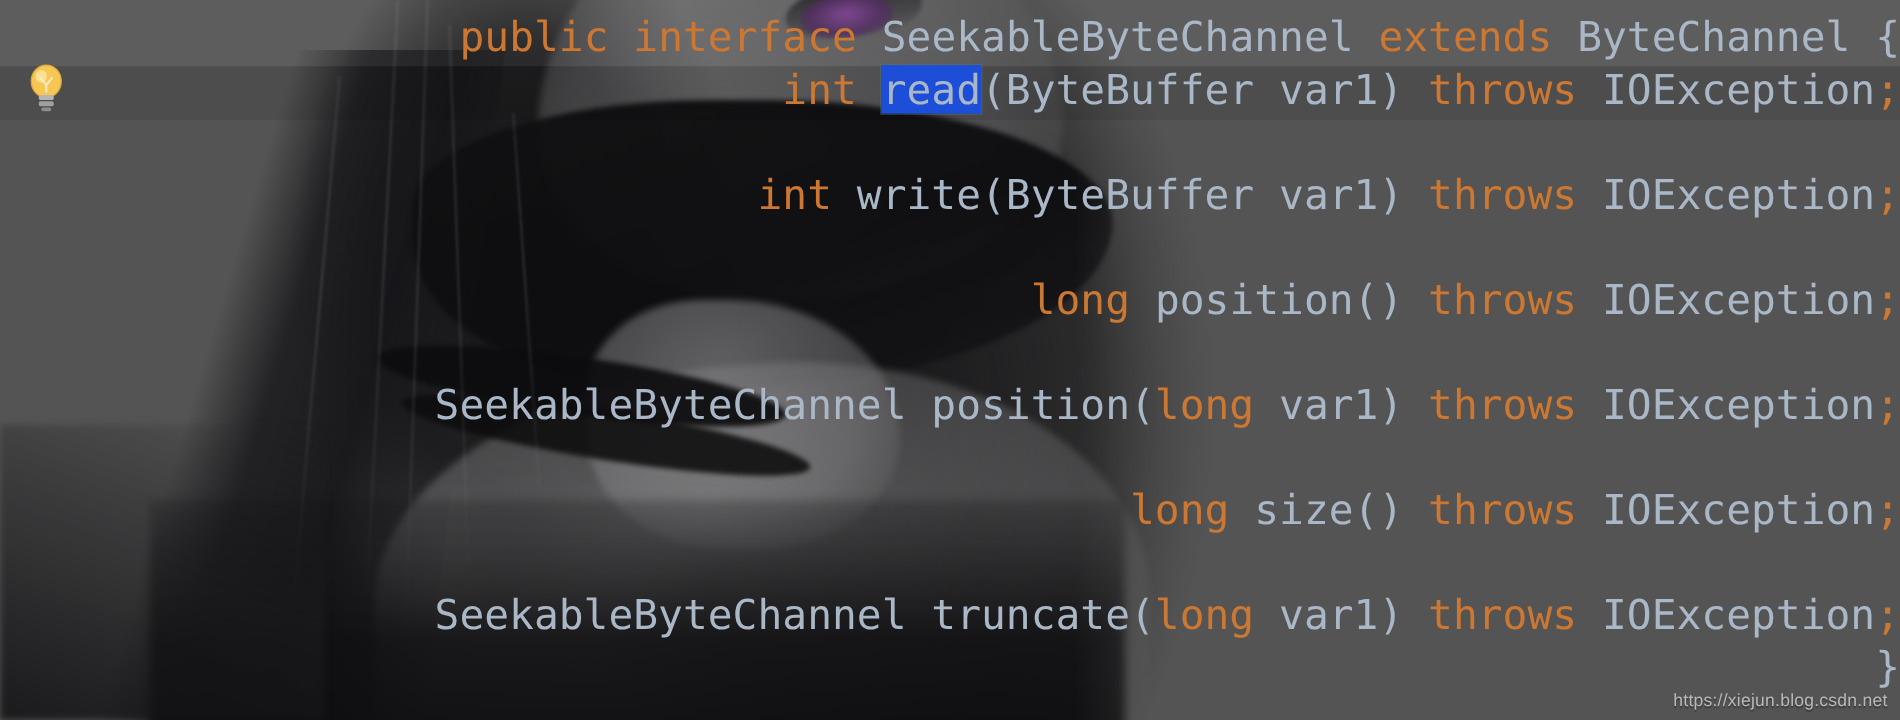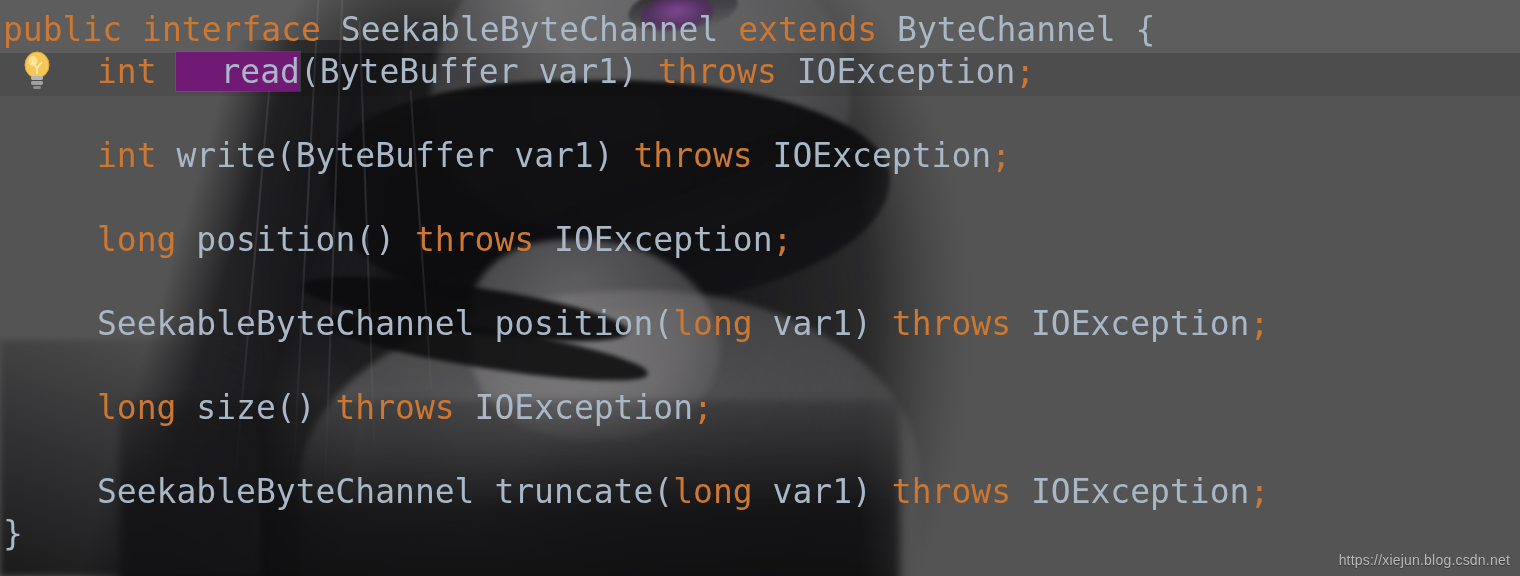--- a/index.html
+++ b/index.html
@@ -126,37 +126,37 @@
   }
 
   
   #code {
     position: absolute;
     inset: 0;
     font-size: 33px;
     line-height: 84px;
     letter-spacing: 0px;
     white-space: pre;
+    text-align: right;
   }
   .line {
     position: absolute;
     left: 0;
     width: 1520px;
     height: 84px;
     padding-left: 3px;
     box-sizing: border-box;
   }
   .kw   { color: #cc7832; }
   .id   { color: #a9b7c6; }
   .punc { color: #a9b7c6; }
   .semi { color: #cc7832; }
   .caret-hl {
-    background: #701a75;
+    background: #1d4ed8;
     box-shadow: 0 0 0 1px rgba(90,130,100,0.35);
-    padding-left: 44px;
   }
 
   
   .band {
     position: absolute;
     left: 0; width: 1520px;
     pointer-events: none;
   }
   #band-1 { top: 0px;  height: 53px; background: rgba(255,255,255,0.055); }
   #band-2 { top: 53px; height: 43px; background: rgba(0,0,0,0.075); }

